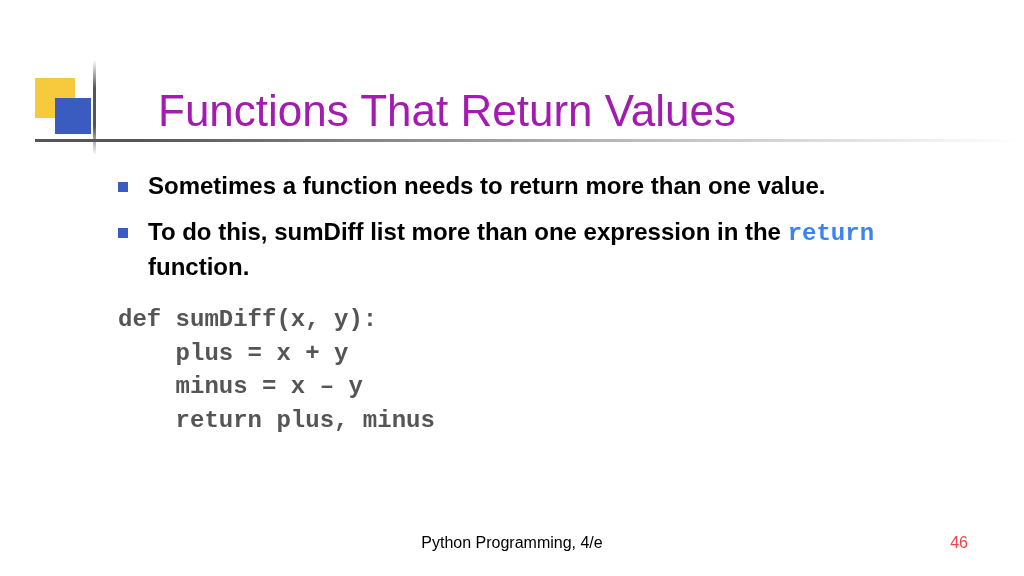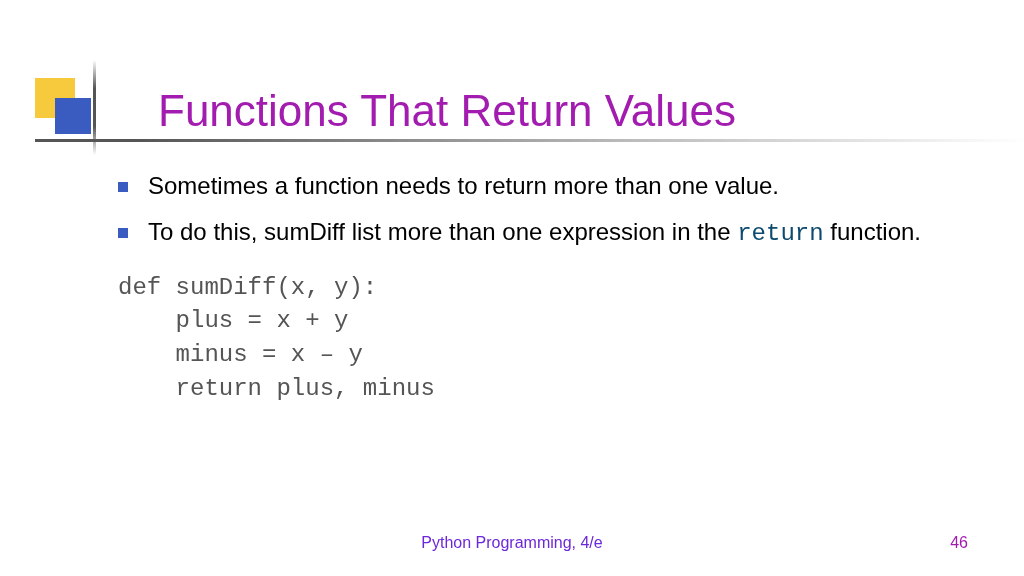--- a/index.html
+++ b/index.html
@@ -56,63 +56,64 @@
     margin-left: 20px;
   }
   .content {
     position: absolute;
     top: 170px;
     left: 118px;
     right: 48px;
     font-size: 24px;
     color: #000;
     line-height: 1.35;
+    font-weight: bold;
   }
   .bullet-item {
     display: flex;
     align-items: flex-start;
     margin-bottom: 14px;
   }
   .bullet {
     display: inline-block;
     width: 10px;
     height: 10px;
     background: #3a5bbf;
     margin-top: 12px;
     margin-right: 20px;
     flex-shrink: 0;
   }
   .bullet-text { flex: 1; }
   .mono {
     font-family: "Courier New", Courier, monospace;
-    color: #0c4a6e;
+    color: #3b82f6;
   }
   .code-block {
     font-family: "Courier New", Courier, monospace;
     color: #555;
     font-size: 24px;
     white-space: pre;
     margin-top: 20px;
     line-height: 1.4;
   }
   .footer-center {
     position: absolute;
     bottom: 24px;
     left: 0;
     right: 0;
     text-align: center;
     font-size: 16px;
-    color: #6d28d9;
+    color: #000000;
   }
   .footer-right {
     position: absolute;
     bottom: 24px;
     right: 56px;
     font-size: 16px;
-    color: #a21caf;
+    color: #ef4444;
   }
 </style>
 </head>
 <body>
 
 <div class="decoration">
   <div class="yellow-sq"></div>
   <div class="blue-sq"></div>
 </div>
 <div class="vline"></div>

